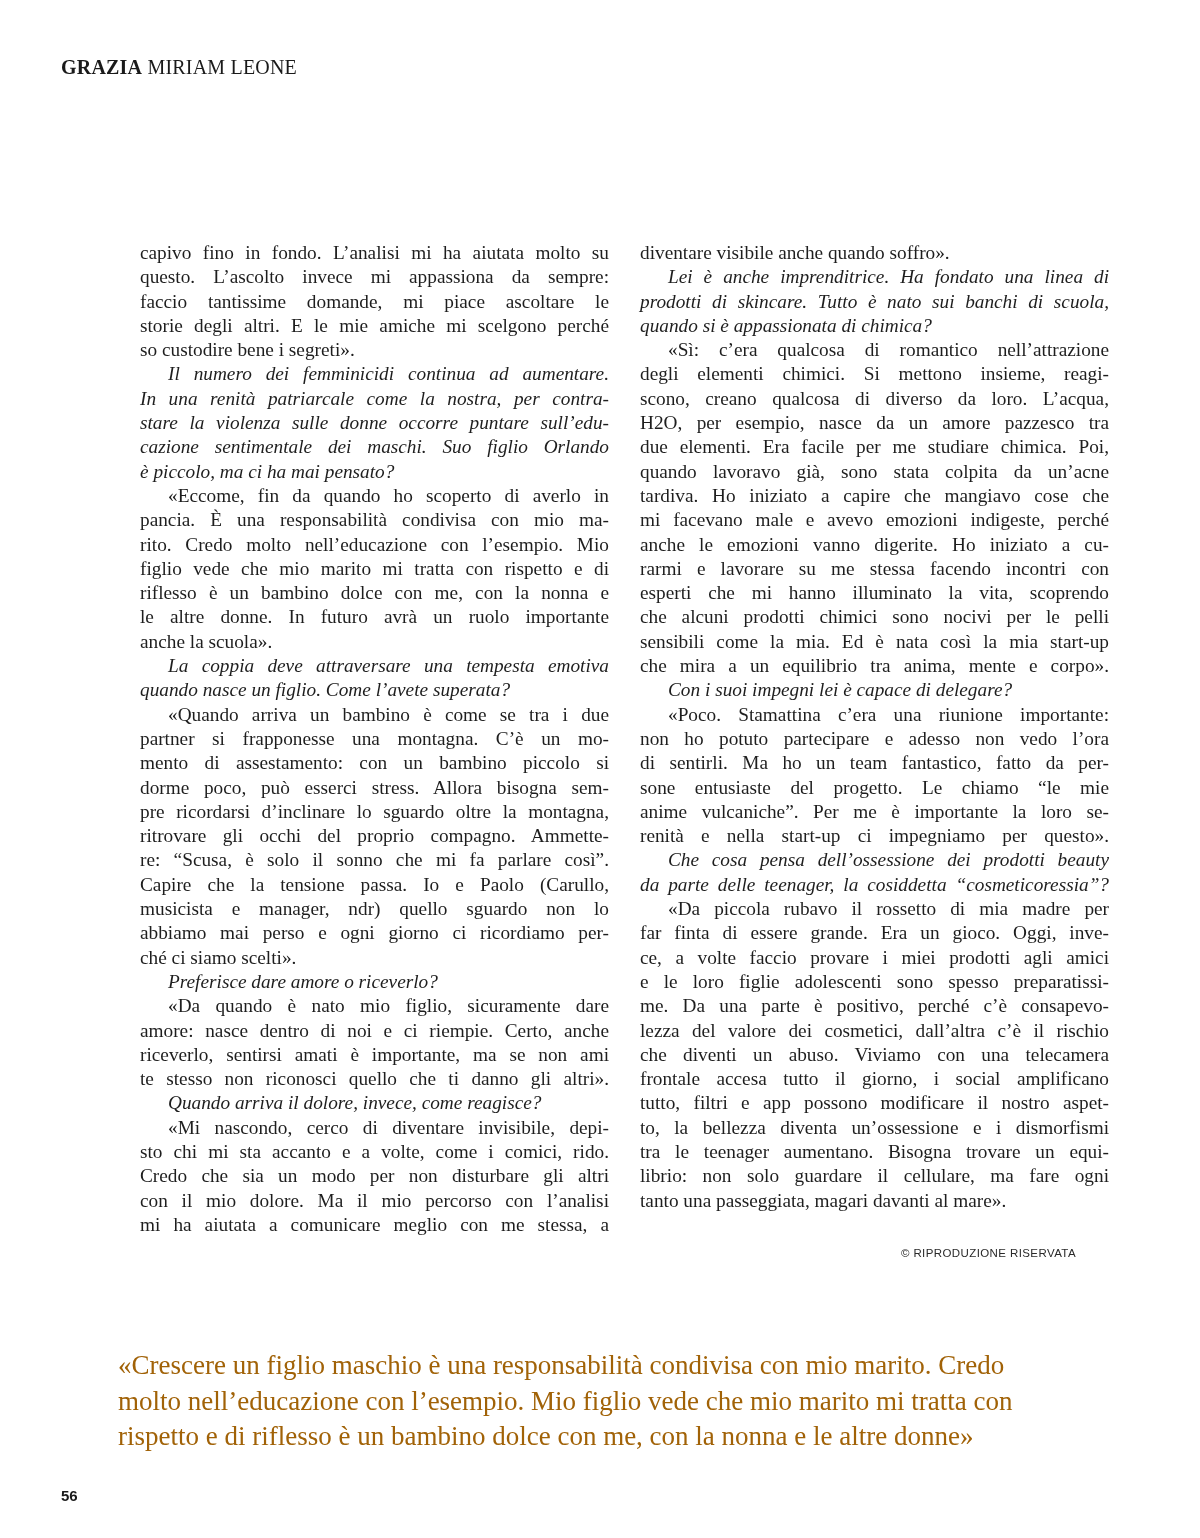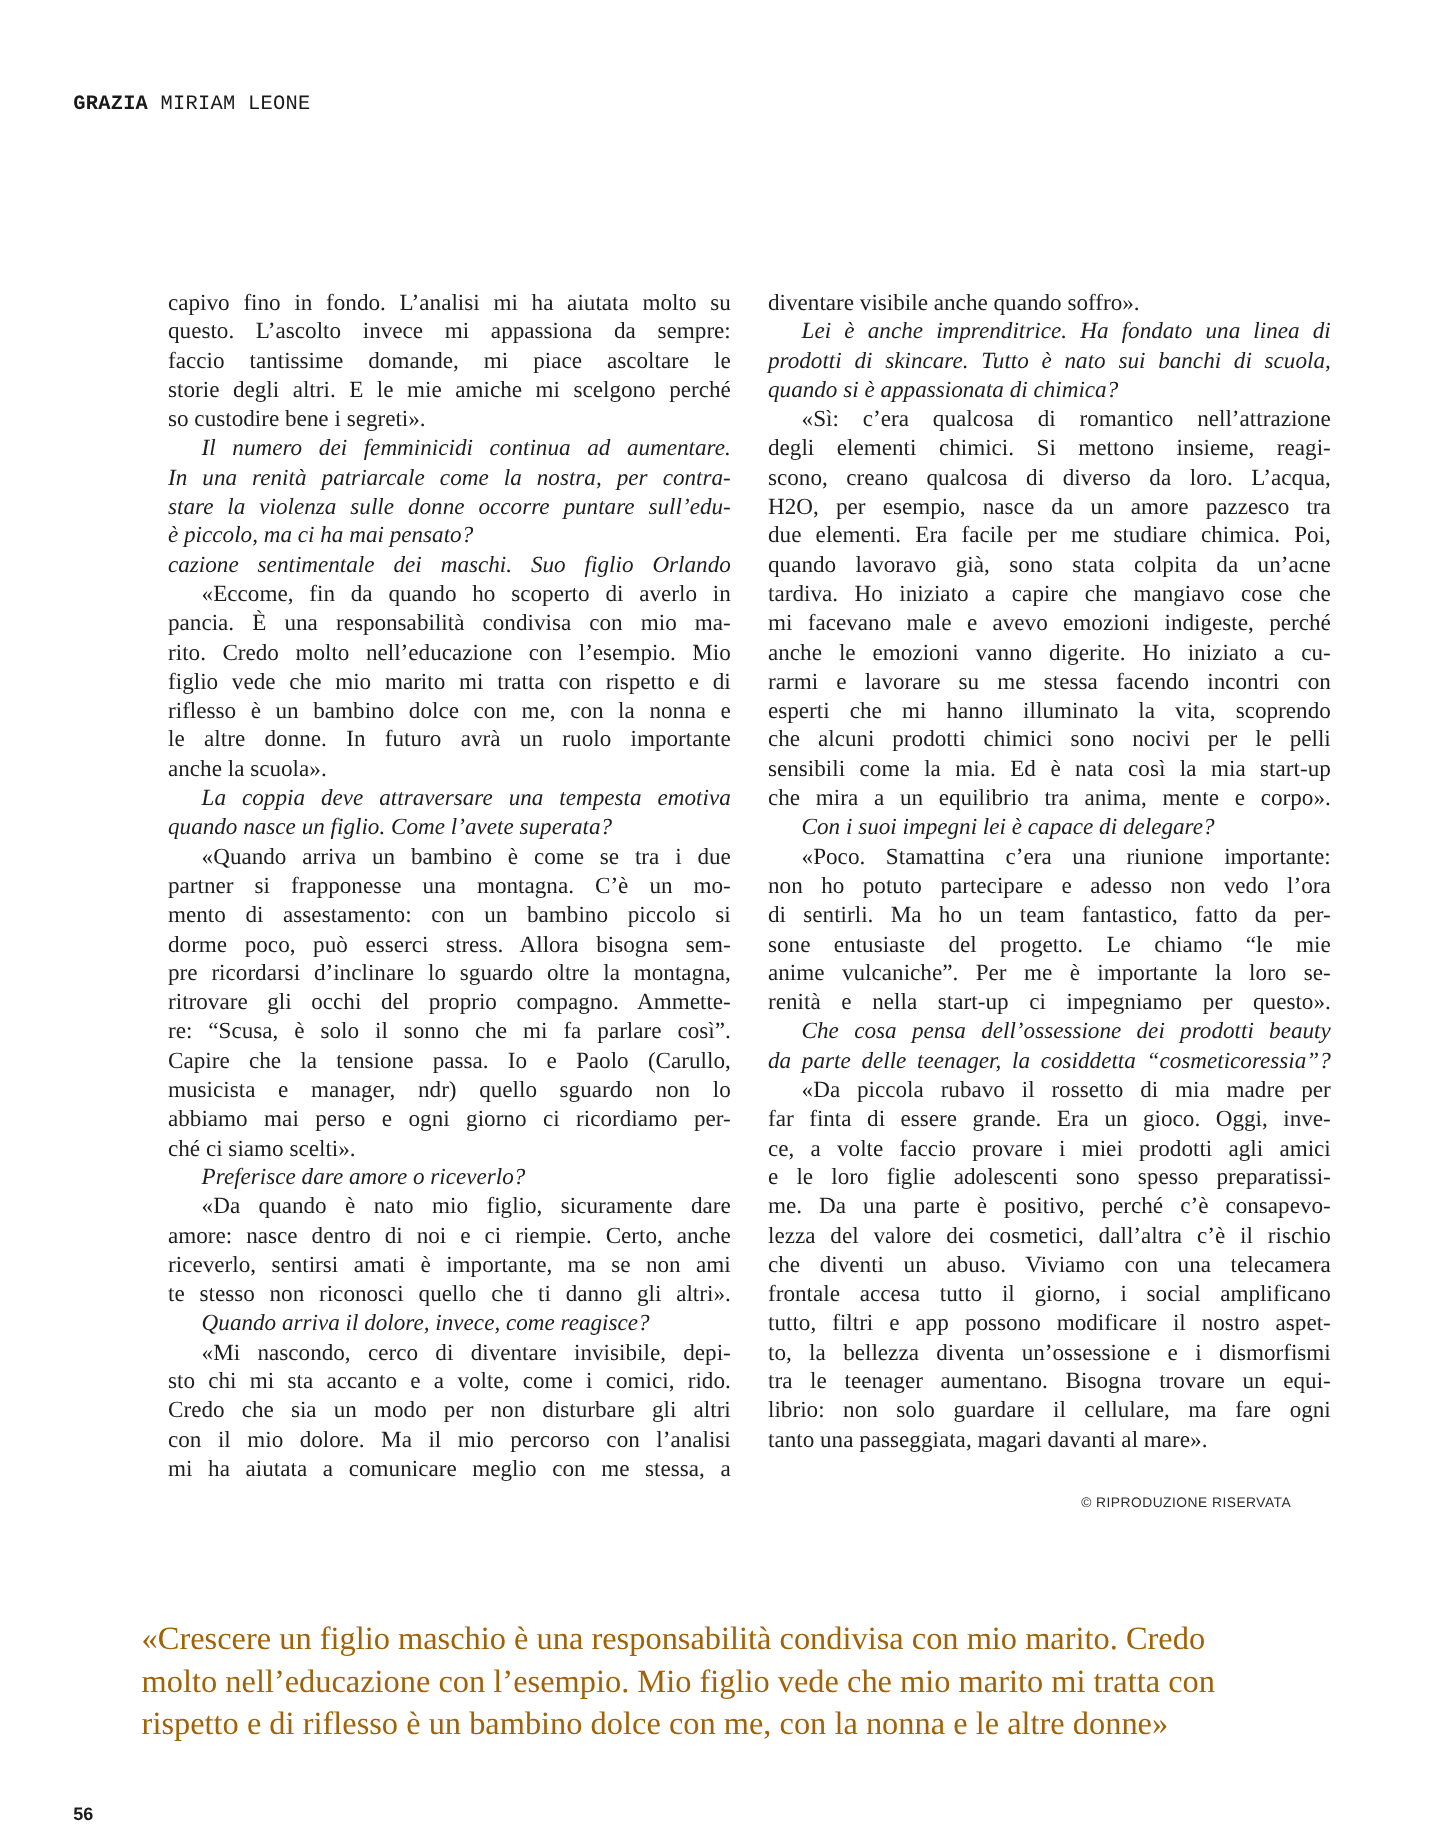--- a/index.html
+++ b/index.html
@@ -1,19 +1,19 @@
 <!DOCTYPE html>
 <html><head>
 <meta charset="utf-8">
 <style>
   html, body { margin: 0; padding: 0; background: #ffffff; }
   body { width: 1200px; height: 1538px; position: relative; overflow: hidden; color: #1e1e1e; }
   .header {
-    position: absolute; left: 61px; top: 78px;
-    font-family: Liberation Mono, monospace; font-size: 17px; letter-spacing: 0.2px; color: #1a1a1a;
+    position: absolute; left: 61px; top: 56px;
+    font-family: Liberation Serif, serif; font-size: 20px; letter-spacing: 0.2px; color: #1a1a1a;
   }
   .header .brand { font-weight: bold; }
   .column {
     position: absolute; top: 241px; width: 469px;
     font-family: "Liberation Serif", serif; font-size: 19.3px; line-height: 24.3px;
   }
   .col-left { left: 120px; margin-left: 20px; }
   .col-right { left: 640px; }
   .line {
     display: block; white-space: nowrap; text-align: justify; text-align-last: justify;
@@ -27,42 +27,42 @@
     position: absolute; right: 124px; top: 1247px;
     font-family: "Liberation Sans", sans-serif; font-size: 11.5px; letter-spacing: 0.4px; color: #2a2a2a;
   }
   .pullquote {
     position: absolute; left: 118px; top: 1348px; width: 930px;
     font-family: "Liberation Serif", serif; font-size: 27px; line-height: 35.5px; color: #a16207;
   }
   .pullquote .pq-line { display: block; white-space: nowrap; }
   .page-number {
     position: absolute; left: 61px; top: 1487px;
-    font-family: "Liberation Sans", sans-serif; font-weight: bold; font-size: 15px; color: #1a1a1a; margin-top: 17px;
+    font-family: "Liberation Sans", sans-serif; font-weight: bold; font-size: 15px; color: #1a1a1a;
   }
 </style>
 </head>
 <body>
 
 <div class="header">
   <span class="brand">GRAZIA</span>
   <span class="subject">MIRIAM LEONE</span>
 </div>
 
 <div class="column col-left">
     <span class="line">capivo fino in fondo. L’analisi mi ha aiutata molto su</span>
     <span class="line">questo. L’ascolto invece mi appassiona da sempre:</span>
     <span class="line">faccio tantissime domande, mi piace ascoltare le</span>
     <span class="line">storie degli altri. E le mie amiche mi scelgono perché</span>
     <span class="line last">so custodire bene i segreti».</span>
     <span class="line q indent">Il numero dei femminicidi continua ad aumentare.</span>
     <span class="line q">In una renità patriarcale come la nostra, per contra-</span>
     <span class="line q">stare la violenza sulle donne occorre puntare sull’edu-</span>
+    <span class="line q">cazione sentimentale dei maschi. Suo figlio Orlando</span>
     <span class="line q last">è piccolo, ma ci ha mai pensato?</span>
-    <span class="line q">cazione sentimentale dei maschi. Suo figlio Orlando</span>
     <span class="line indent">«Eccome, fin da quando ho scoperto di averlo in</span>
     <span class="line">pancia. È una responsabilità condivisa con mio ma-</span>
     <span class="line">rito. Credo molto nell’educazione con l’esempio. Mio</span>
     <span class="line">figlio vede che mio marito mi tratta con rispetto e di</span>
     <span class="line">riflesso è un bambino dolce con me, con la nonna e</span>
     <span class="line">le altre donne. In futuro avrà un ruolo importante</span>
     <span class="line last">anche la scuola».</span>
     <span class="line q indent">La coppia deve attraversare una tempesta emotiva</span>
     <span class="line q last">quando nasce un figlio. Come l’avete superata?</span>
     <span class="line indent">«Quando arriva un bambino è come se tra i due</span>

